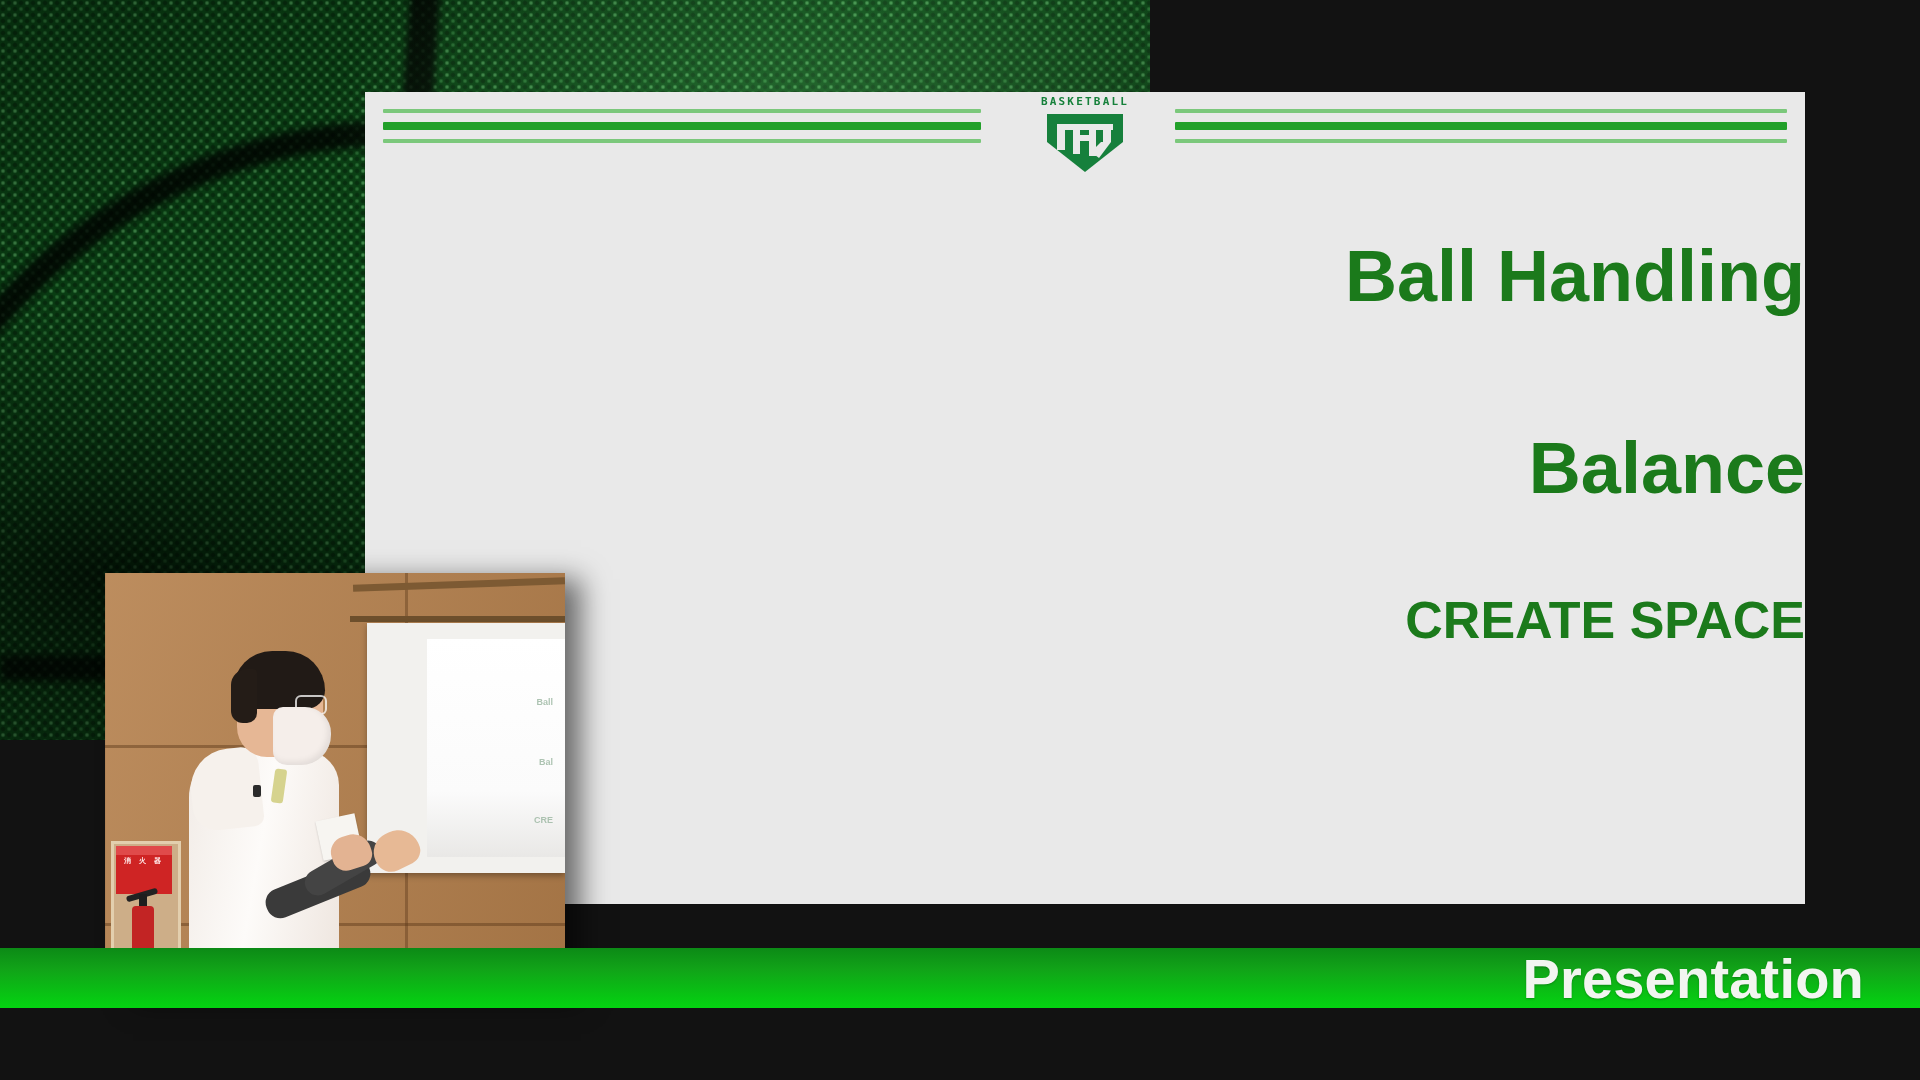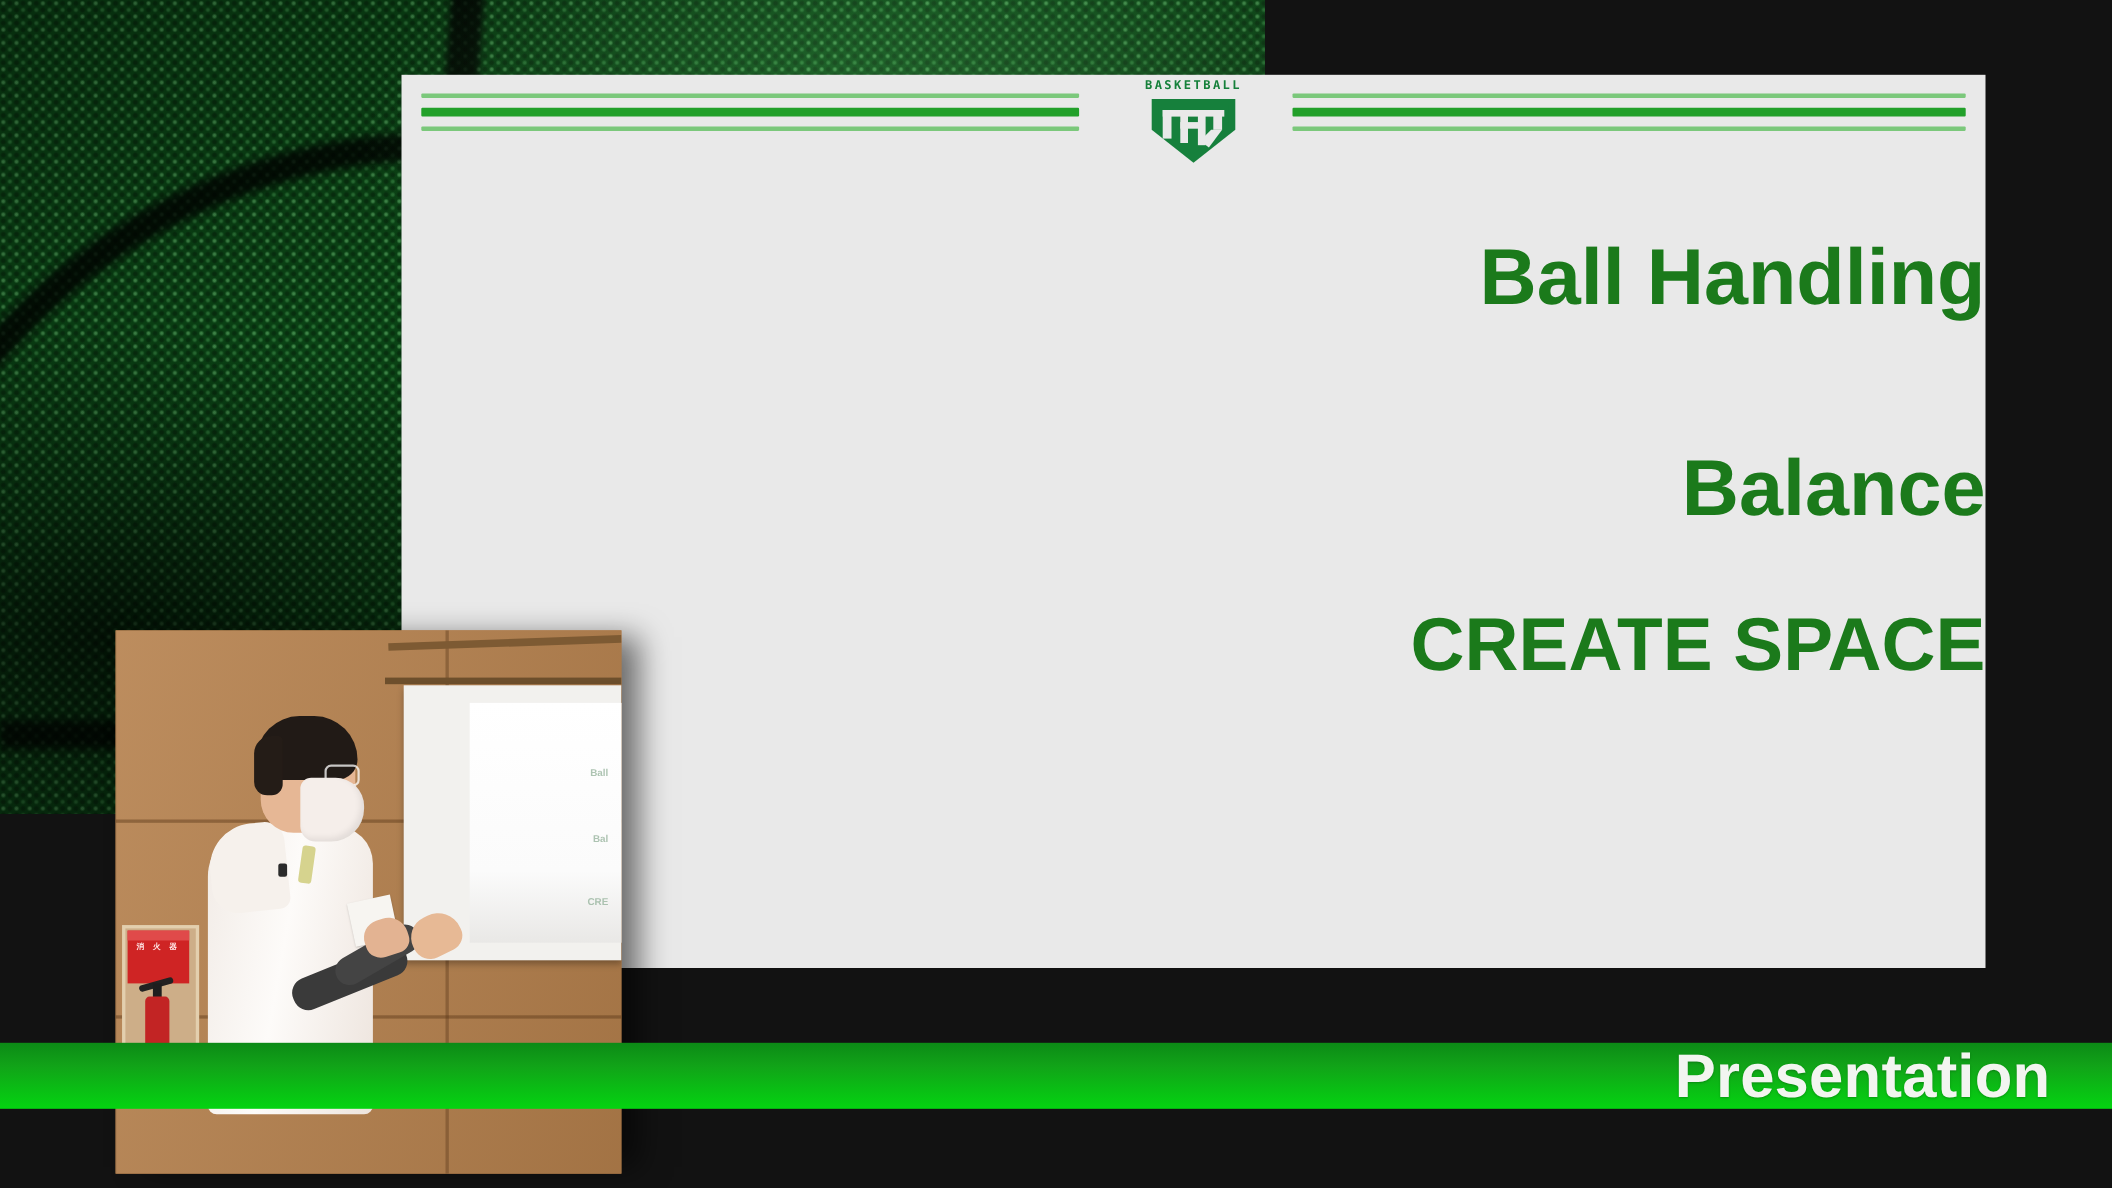--- a/index.html
+++ b/index.html
@@ -78,21 +78,21 @@
     background:
       radial-gradient(ellipse 70% 60% at 72% 18%, rgba(140,255,150,0.22), rgba(0,0,0,0) 62%),
       radial-gradient(ellipse 55% 55% at 8% 78%, rgba(0,0,0,0.72), rgba(0,0,0,0) 70%),
       linear-gradient(150deg, rgba(0,0,0,0.38) 0%, rgba(0,0,0,0.05) 35%, rgba(0,0,0,0.55) 100%);
   }
 
   
   .slide {
     position: absolute;
     left: 365px;
-    top: 68px;
+    top: 92px;
     width: 1440px;
     height: 812px;
     background: #e9e9e9;
     box-shadow: 0 0 0 1px rgba(0,0,0,0.06);
   }
 
   .slide-header {
     position: absolute;
     left: 0;
     top: 0;
@@ -154,29 +154,29 @@
   .line {
     text-align: right;
     color: #1b7a1b;
     font-family: "Liberation Sans", sans-serif;
     font-weight: bold;
     line-height: 1;
     white-space: nowrap;
   }
   .line-1 { font-size: 72px; margin-top: 44px;  }
   .line-2 { font-size: 72px; margin-top: 120px; }
-  .line-3 { font-size: 68px; margin-top: 72px; }
+  .line-3 { font-size: 52px; margin-top: 90px; }
 
   
   .video {
     position: absolute;
     left: 105px;
     top: 573px;
     width: 460px;
-    height: 494px;
+    height: 435px;
     overflow: hidden;
     background: #b07a47;
     box-shadow: 22px 0 26px -6px rgba(0,0,0,0.55);
   }
   .v-wall {
     position: absolute;
     inset: 0;
     background:
       linear-gradient(180deg, #b9average 0%, #b9824d 0%, #ab7644 100%);
     background-color: #b5804c;

